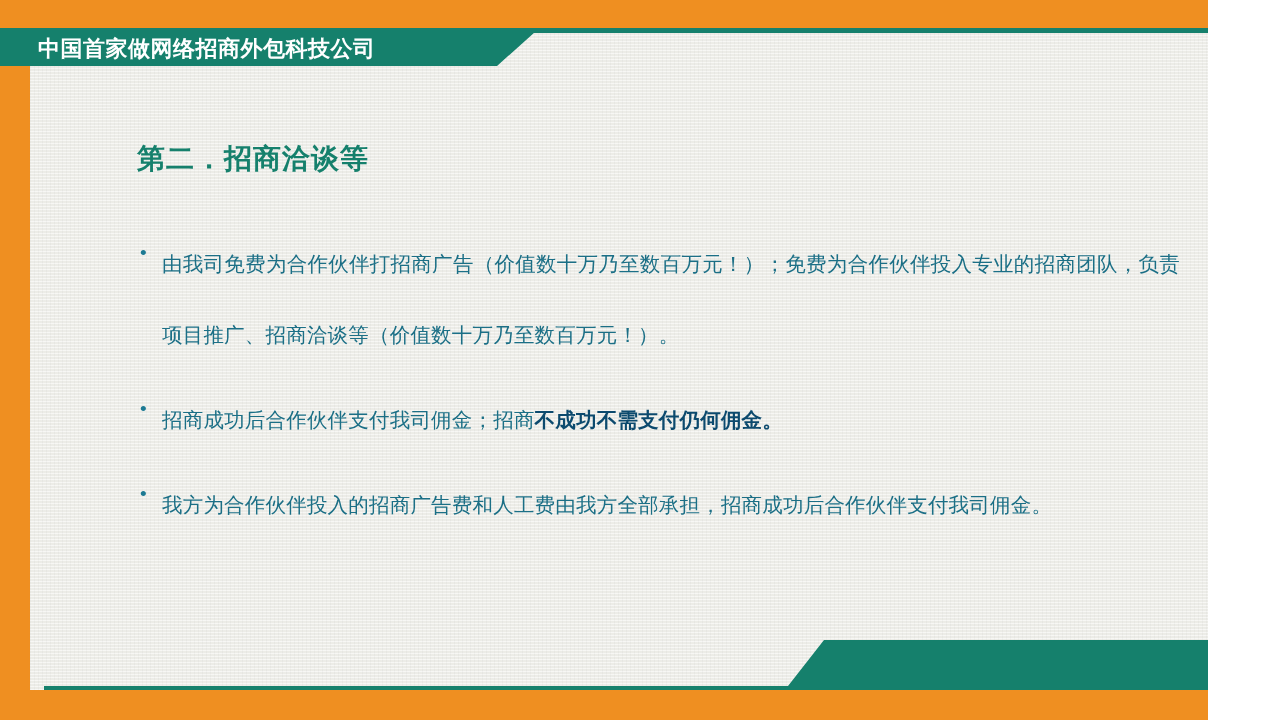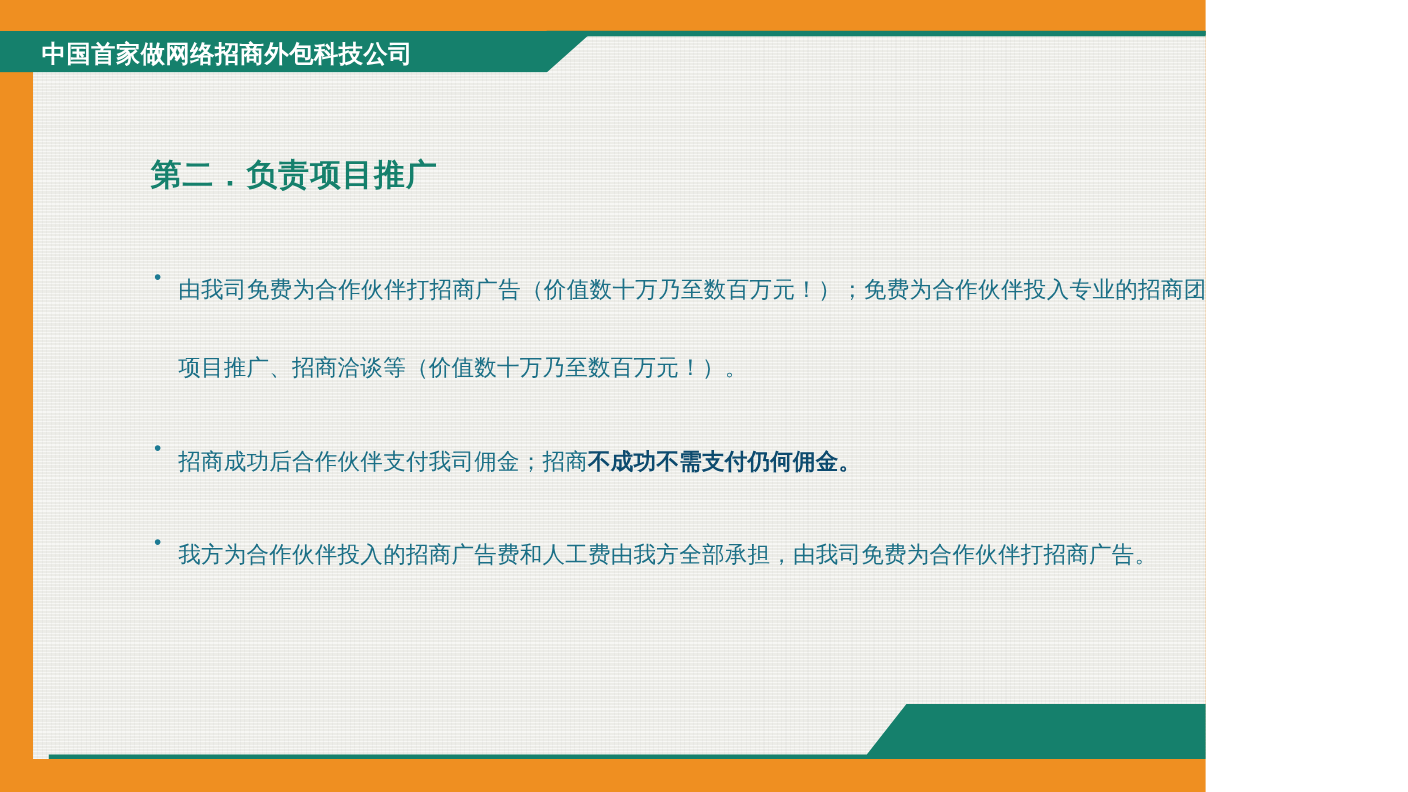--- a/index.html
+++ b/index.html
@@ -5,21 +5,21 @@
   html, body {
     margin: 0;
     padding: 0;
     background: #ffffff;
   }
   body {
     font-family: "Liberation Sans", sans-serif;
   }
   .slide {
     position: relative;
-    width: 1096px;
+    width: 1208px;
     height: 720px;
     overflow: hidden;
     background: #ef8f21;
   }
   
   .panel {
     position: absolute;
     left: 30px;
     top: 30px;
     width: 1220px;
@@ -132,36 +132,36 @@
 <body>
 
 <div class="slide">
 
   <div class="panel"></div>
 
   <div class="top-banner-bar2"></div>
   <div class="top-banner"></div>
   <div class="top-banner-title">中国首家做网络招商外包科技公司</div>
 
-  <div class="heading">第二．负责项目推广</div>
+  <div class="heading">第二．招商洽谈等</div>
 
   <div class="bullets">
 
     <div class="bullet-row">
       <span class="bullet-dot">•</span>
       <span class="bullet-text"><span>由我司免费为合作伙伴打招商广告（价值数十万乃至数百万元！）；免费为合作伙伴投入专业的招商团队，负责项目推广、招商洽谈等（价值数十万乃至数百万元！）。</span><span class="em"></span></span>
     </div>
 
     <div class="bullet-row">
       <span class="bullet-dot">•</span>
       <span class="bullet-text"><span>招商成功后合作伙伴支付我司佣金；招商</span><span class="em">不成功不需支付仍何佣金。</span></span>
     </div>
 
     <div class="bullet-row">
       <span class="bullet-dot">•</span>
-      <span class="bullet-text"><span>我方为合作伙伴投入的招商广告费和人工费由我方全部承担，由我司免费为合作伙伴打招商广告。</span><span class="em"></span></span>
+      <span class="bullet-text"><span>我方为合作伙伴投入的招商广告费和人工费由我方全部承担，招商成功后合作伙伴支付我司佣金。</span><span class="em"></span></span>
     </div>
 
   </div>
 
   <div class="bottom-banner"></div>
 
 </div>
 
 </body></html>

